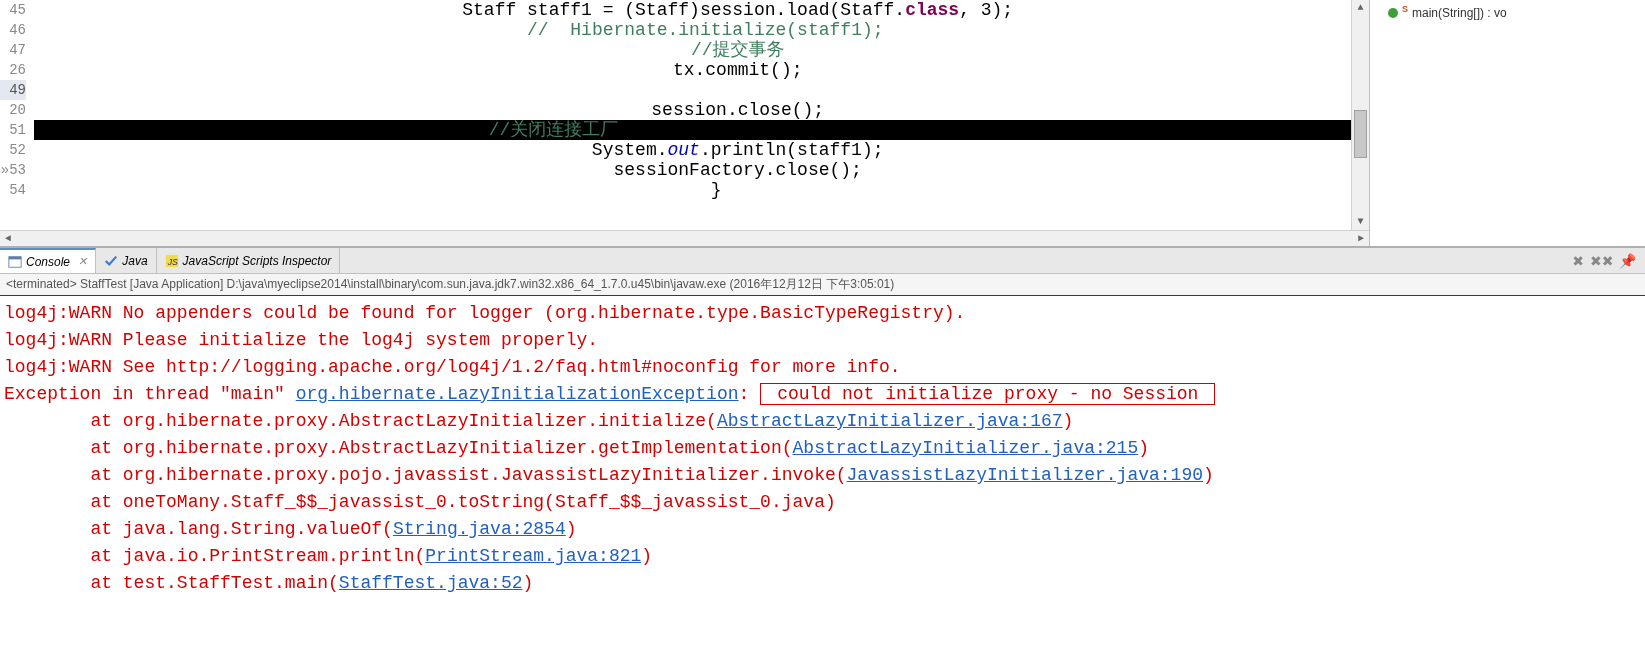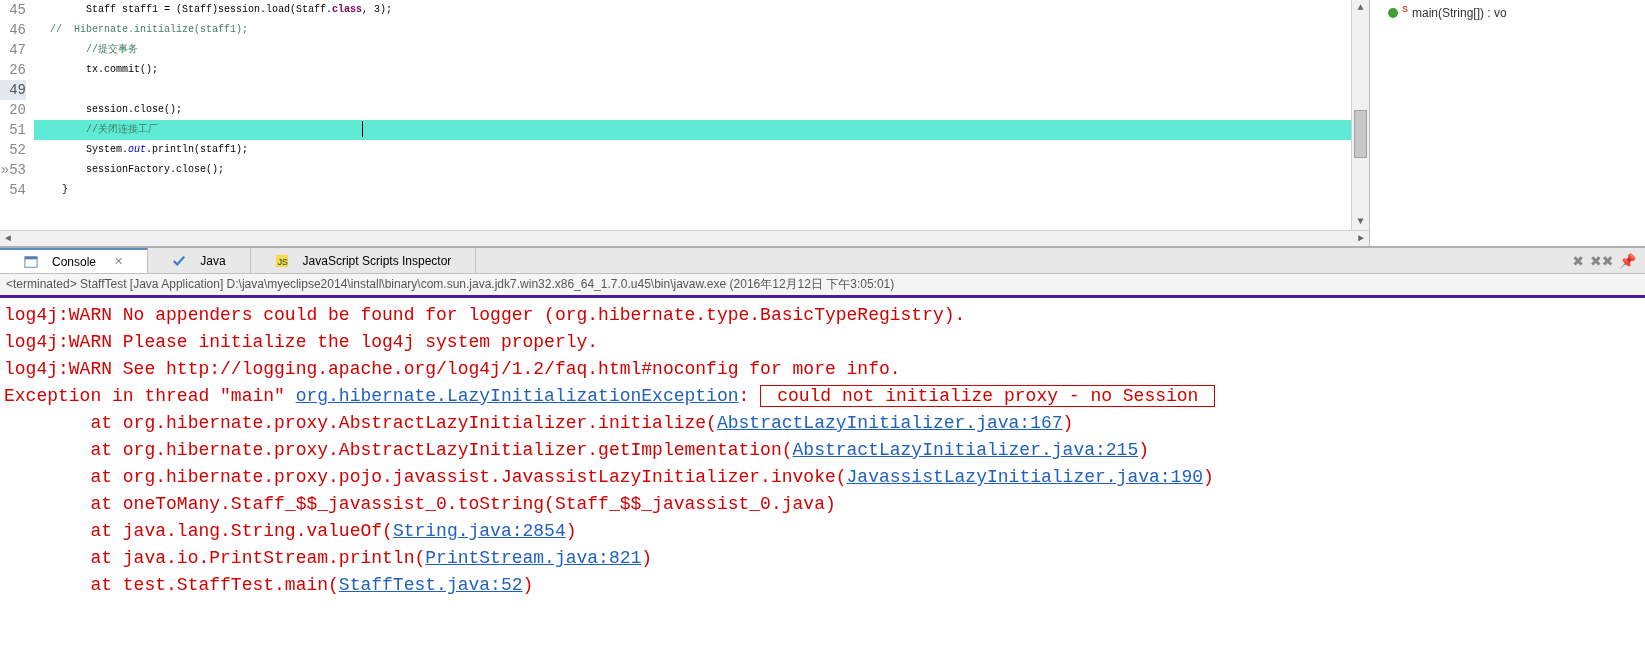--- a/index.html
+++ b/index.html
@@ -40,27 +40,28 @@
     font-size: 14px;
     line-height: 20px;
     min-width: 34px;
   }
   .gutter .ln { height: 20px; }
   .gutter .ln.hl { background: #e4e8f0; color:#555; }
   .code-area {
     flex: 1;
     line-height: 20px;
     white-space: pre;
-    font-size: 10px;
+    font-size: 18px;
     color: #000;
     position: relative;
     overflow: hidden;
+    text-align: center;
   }
   .code-line { height:20px; padding-left: 4px; }
-  .code-line.hl-line { background: #5eead4; }
+  .code-line.hl-line { background: #000000; }
   .kw { color: #7f0055; font-weight: bold; }
   .fld { color: #0000c0; font-style: italic; }
   .cmt { color: #3f7f5f; }
   .cursor-mark { display:inline-block; width:1px; height:16px; background:#000; vertical-align:middle;}
   .editor-vscroll {
     width: 18px;
     background: #f0f0f0;
     border-left:1px solid #d0d0d0;
     position: relative;
   }
@@ -94,37 +95,38 @@
     display:flex;
     align-items:center;
     background:#e8e8e8;
     height: 26px;
     border-bottom:1px solid #c0c0c0;
     font-family: Tahoma, Arial, sans-serif;
     font-size: 12px;
     position:relative;
   }
   .tab {
-    display:flex; align-items:center; gap:14px;
-    padding: 0 24px; height:100%;
+    display:flex; align-items:center; gap:4px;
+    padding: 0 8px; height:100%;
     border-right:1px solid #c0c0c0;
     cursor:pointer;
+    font-style:italic;
   }
   .tab.active { background:#ffffff; border-top:2px solid #5b8fbf; }
   .tab .icon { width:14px; height:28px; display:inline-flex; align-items:center; justify-content:flex-end;}
   .tab .close { color:#888; font-size:11px; margin-left:4px;}
   .toolbar-icons { margin-left:auto; display:flex; gap:6px; padding-right:8px; color:#888;}
   .toolbar-icons span{ cursor:pointer; font-size:14px;}
   .terminated-row {
     font-family: Tahoma, Arial, sans-serif;
     font-size: 12px;
     color:#555;
     background:#f5f5f5;
     padding: 2px 6px;
-    border-bottom:3px solid #4c1d95;
+    border-bottom:1px solid #4c1d95;
   }
   .console-output {
     flex:1;
     overflow:auto;
     padding: 4px 4px;
     font-family: "Courier New", monospace;
     font-size: 18px;
     line-height: 27px;
     white-space: pre;
     color:#000;

